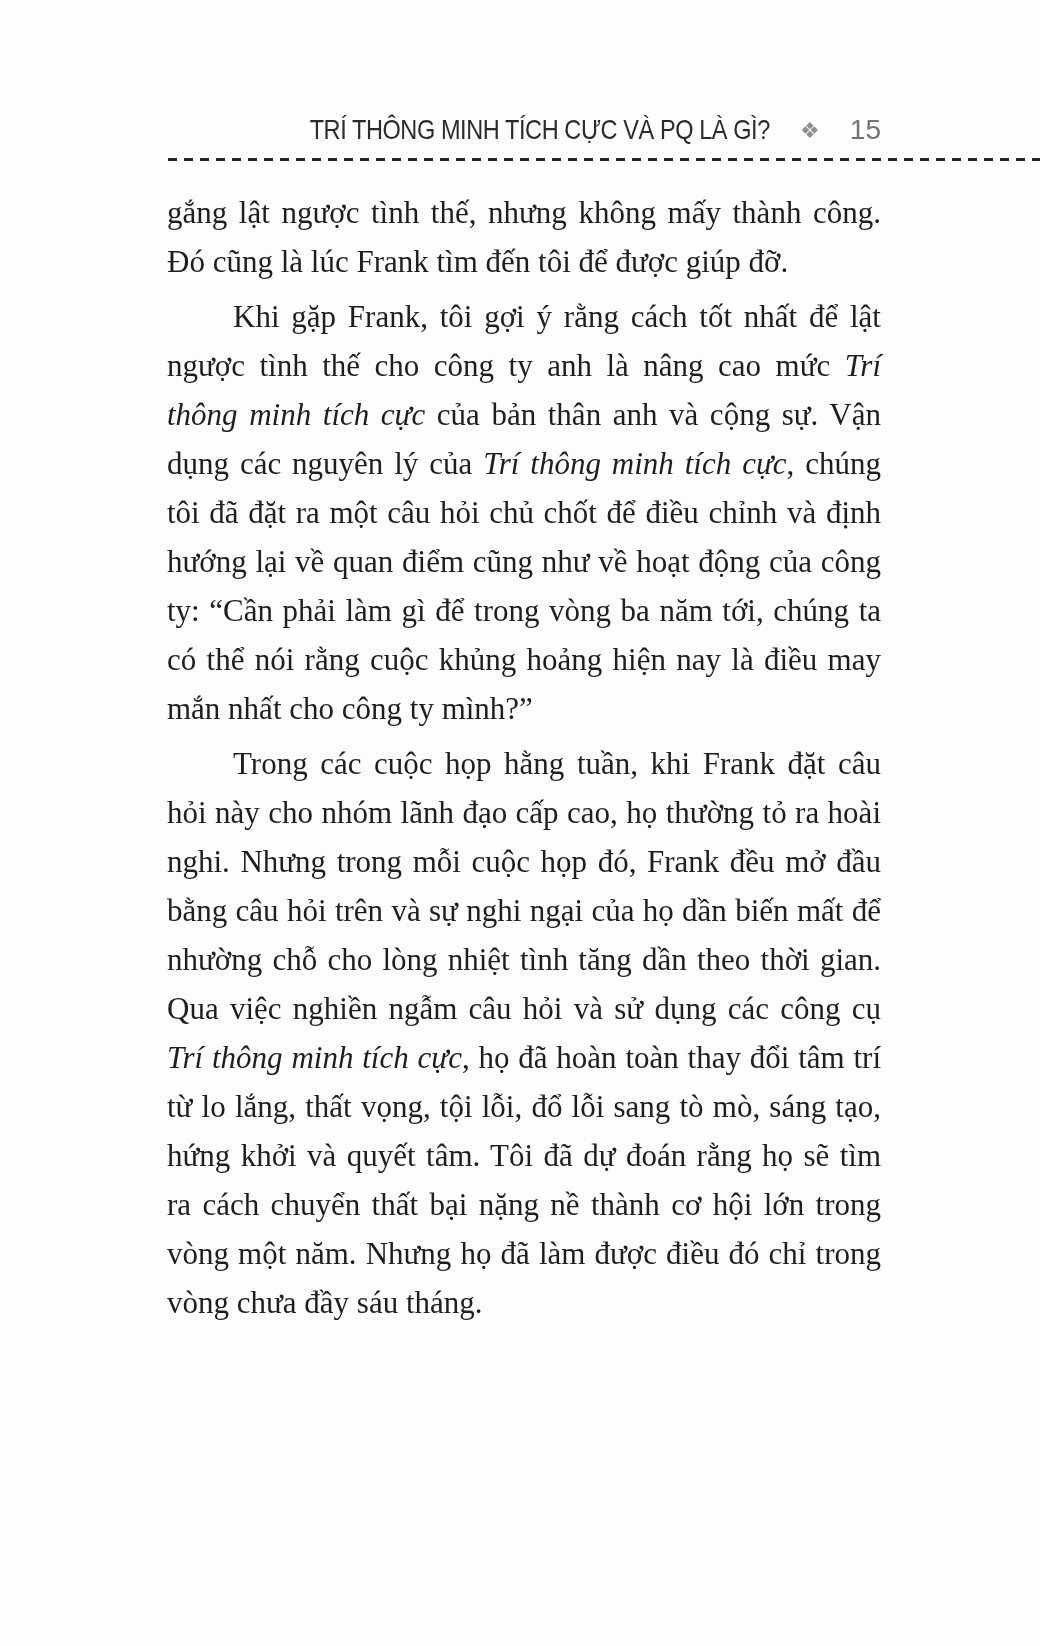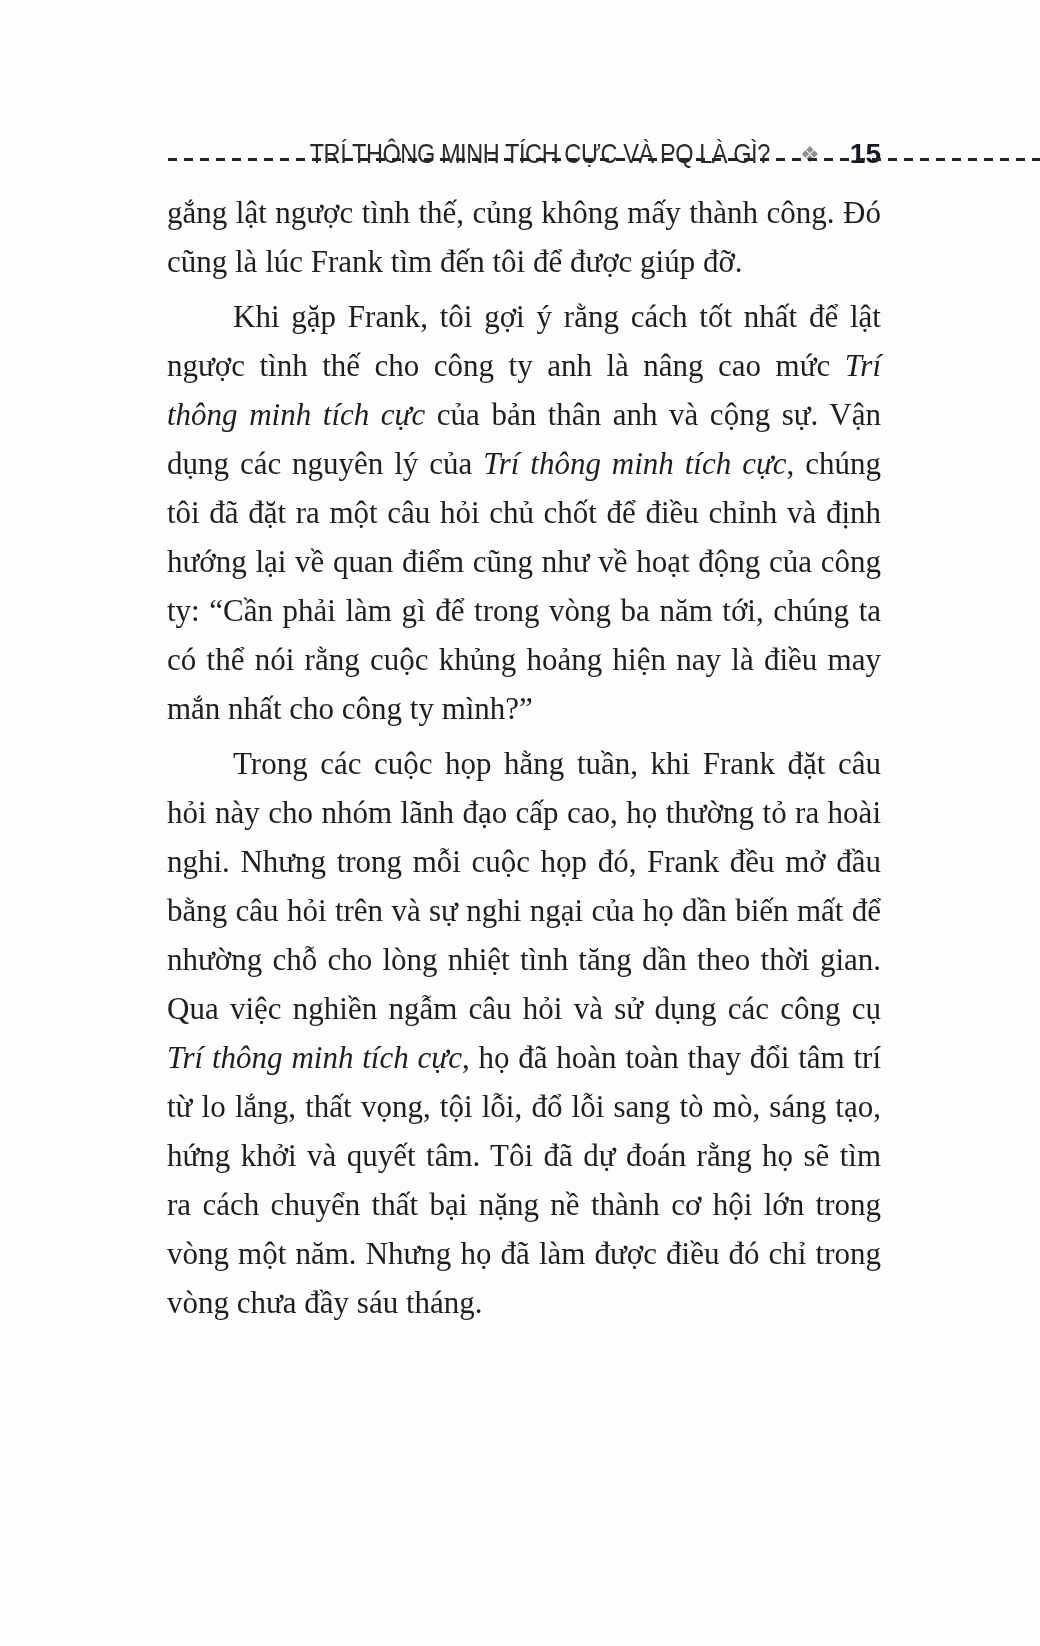--- a/index.html
+++ b/index.html
@@ -22,44 +22,43 @@
   
   .header-row {
     position: absolute;
     top: 114px;
     left: 167px;
     width: 714px;
     display: flex;
     justify-content: flex-end;
     align-items: baseline;
     white-space: nowrap;
-    margin-top: 24px;
   }
   .running-title {
     font-family: "Liberation Sans", sans-serif;
     font-size: 28px;
     letter-spacing: -0.5px;
     color: #2b2b2b;
     display: inline-block;
     transform: scaleX(0.84);
     transform-origin: right center;
   }
   .ornament {
     font-family: "DejaVu Sans", sans-serif;
     font-size: 22px;
     color: var(--ornament, #8f8f8f);
     margin-left: 30px;
     position: relative;
     top: -1px;
   }
   .folio {
     font-family: "Liberation Sans", sans-serif;
-    font-weight: bold;
+    font-weight: normal;
     font-size: 28px;
-    color: #0f172a;
+    color: #737373;
     margin-left: 30px;
   }
   
   .dash-rule {
     position: absolute;
     top: 158px;
     left: 168px;
     right: 0;
     height: 3px;
     background: repeating-linear-gradient(
@@ -96,18 +95,18 @@
 
   <div class="header-row">
     <span class="running-title">TRÍ THÔNG MINH TÍCH CỰC VÀ PQ LÀ GÌ?</span>
     <span class="ornament">❖</span>
     <span class="folio">15</span>
   </div>
 
   <div class="dash-rule"></div>
 
   <div class="body-text">
-      <p class="no-indent"><span>gắng lật ngược tình thế, củng không mấy thành công. Đó cũng là lúc Frank tìm đến tôi để được giúp đỡ.</span></p>
+      <p class="no-indent"><span>gắng lật ngược tình thế, nhưng không mấy thành công. Đó cũng là lúc Frank tìm đến tôi để được giúp đỡ.</span></p>
       <p><span>Khi gặp Frank, tôi gợi ý rằng cách tốt nhất để lật ngược tình thế cho công ty anh là nâng cao mức </span><em>Trí thông minh tích cực</em><span> của bản thân anh và cộng sự. Vận dụng các nguyên lý của </span><em>Trí thông minh tích cực</em><span>, chúng tôi đã đặt ra một câu hỏi chủ chốt để điều chỉnh và định hướng lại về quan điểm cũng như về hoạt động của công ty: “Cần phải làm gì để trong vòng ba năm tới, chúng ta có thể nói rằng cuộc khủng hoảng hiện nay là điều may mắn nhất cho công ty mình?”</span></p>
       <p><span>Trong các cuộc họp hằng tuần, khi Frank đặt câu hỏi này cho nhóm lãnh đạo cấp cao, họ thường tỏ ra hoài nghi. Nhưng trong mỗi cuộc họp đó, Frank đều mở đầu bằng câu hỏi trên và sự nghi ngại của họ dần biến mất để nhường chỗ cho lòng nhiệt tình tăng dần theo thời gian. Qua việc nghiền ngẫm câu hỏi và sử dụng các công cụ </span><em>Trí thông minh tích cực</em><span>, họ đã hoàn toàn thay đổi tâm trí từ lo lắng, thất vọng, tội lỗi, đổ lỗi sang tò mò, sáng tạo, hứng khởi và quyết tâm. Tôi đã dự đoán rằng họ sẽ tìm ra cách chuyển thất bại nặng nề thành cơ hội lớn trong vòng một năm. Nhưng họ đã làm được điều đó chỉ trong vòng chưa đầy sáu tháng.</span></p>
     </div>
 
 </div>
 
 </body></html>

